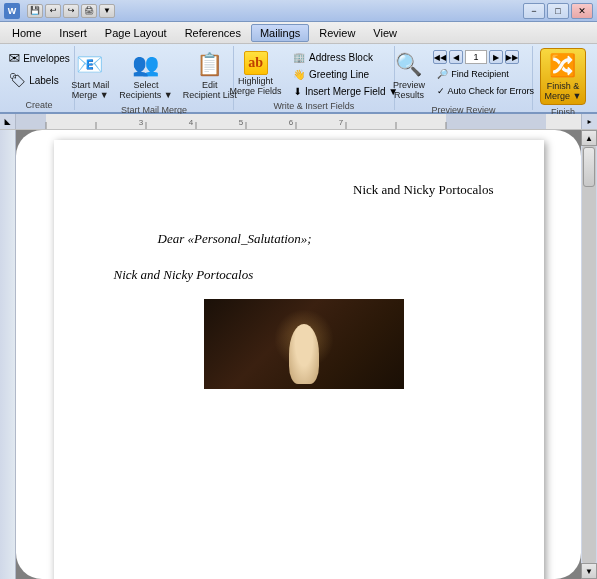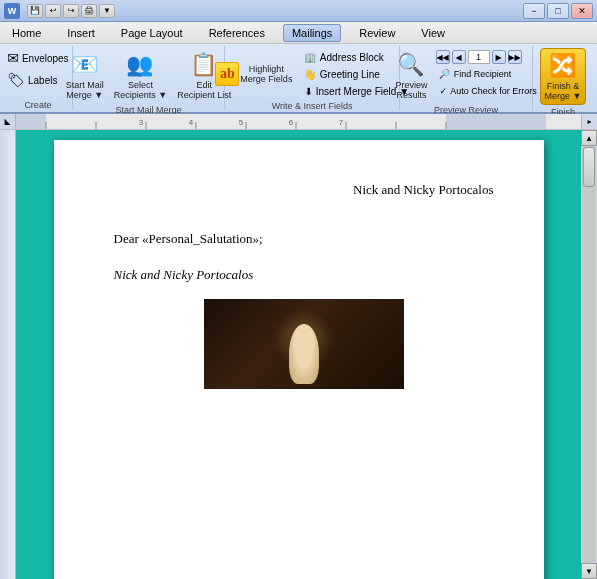--- a/index.html
+++ b/index.html
@@ -68,21 +68,21 @@
     .win-btn.close { background: linear-gradient(to bottom, #f8c8c8, #e8a8a8); }
 
     
     .menu-bar {
       background: linear-gradient(to bottom, #f0f0f0, #e0e0e0);
       height: 22px;
       display: flex;
       align-items: center;
       padding: 0 4px;
       border-bottom: 1px solid #c0c0c0;
-      gap: 10px;
+      gap: 2px;
     }
     .menu-item {
       padding: 2px 8px;
       font-size: 11px;
       cursor: pointer;
       border-radius: 2px;
     }
     .menu-item.active {
       background: linear-gradient(to bottom, #c8d8f8, #a8c0e8);
       border: 1px solid #7a96c0;
@@ -221,26 +221,27 @@
       overflow: hidden;
     }
     .left-ruler {
       width: 16px;
       background: linear-gradient(to right, #d0d8e8, #e0e8f0);
       border-right: 1px solid #b0b8c8;
       flex-shrink: 0;
     }
     .doc-area {
       flex: 1;
-      background: #14b8a6;
+      background: #ffffff;
       overflow-y: auto;
       overflow-x: hidden;
       padding: 10px;
       display: flex;
       justify-content: center;
+      border-radius: 26px;
     }
     .doc-page {
       background: white;
       width: 490px;
       min-height: 620px;
       box-shadow: 2px 2px 8px rgba(0,0,0,0.4);
       padding: 40px 50px 40px 60px;
       font-family: 'Times New Roman', serif;
     }
     .right-scrollbar {
@@ -278,20 +279,22 @@
     
     .doc-address {
       text-align: right;
       margin-bottom: 30px;
       font-size: 13px;
       line-height: 1.6;
     }
     .doc-salutation {
       margin-bottom: 20px;
       font-size: 13px;
+      font-style: italic;
+      margin-left: 44px;
     }
     .doc-body {
       font-size: 13px;
       font-style: italic;
       line-height: 1.5;
       margin-bottom: 16px;
     }
     .doc-closing {
       font-size: 13px;
       font-style: italic;
@@ -404,21 +407,21 @@
         <div class="icon" style="font-size:22px;">📋</div>
         <div class="label">Edit<br>Recipient List</div>
       </div>
     </div>
     <div class="ribbon-group-label">Start Mail Merge</div>
   </div>
 
   <div class="ribbon-group" style="min-width:160px;">
     <div class="ribbon-btns" style="flex-direction:column; gap:1px;">
       <div style="display:flex; gap:4px; align-items:center;">
-        <div class="rb-btn" style="min-width:48px; flex-direction:row;">
+        <div class="rb-btn" style="min-width:48px; flex-direction:column;">
           <div class="highlight-icon">ab</div>
           <div class="label">Highlight<br>Merge Fields</div>
         </div>
         <div style="display:flex; flex-direction:column; gap:2px; margin-top:2px;">
           <div class="rb-btn-small">
             <span>🏢</span>
             <span>Address Block</span>
           </div>
           <div class="rb-btn-small">
             <span>👋</span>

